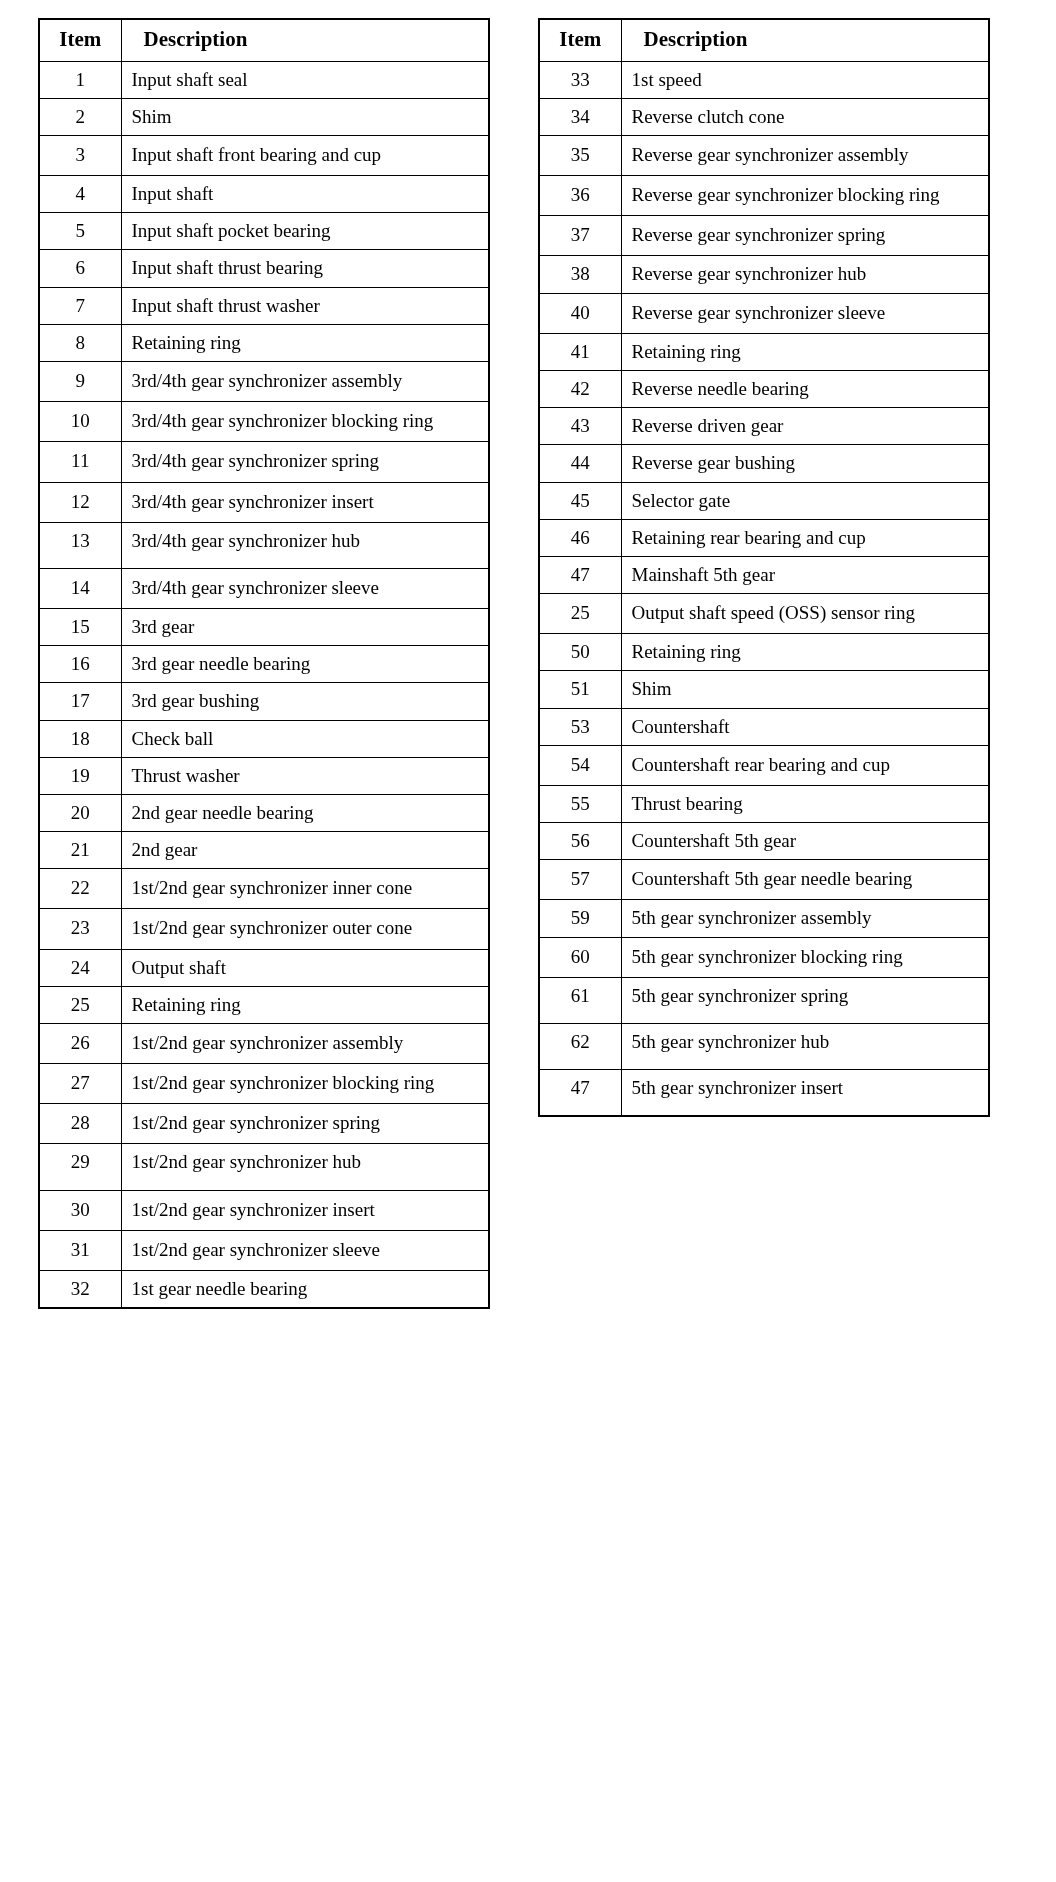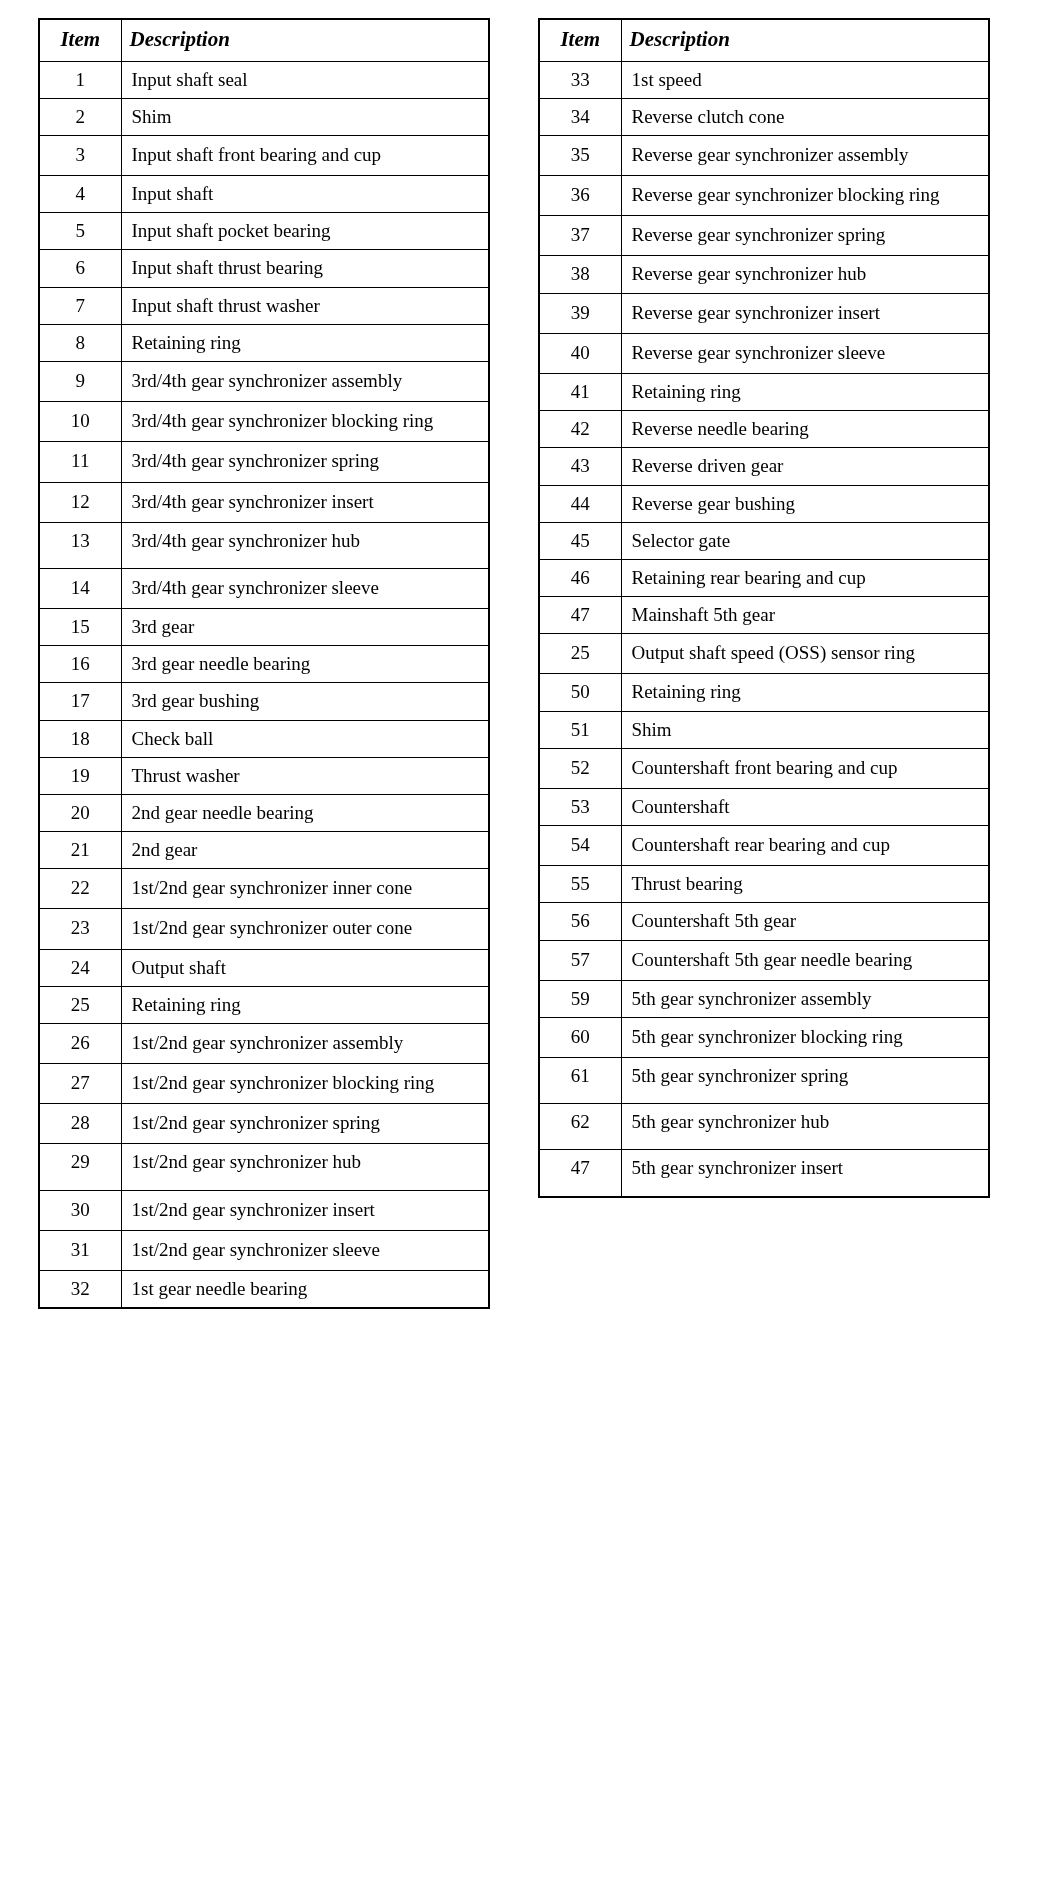--- a/index.html
+++ b/index.html
@@ -43,28 +43,27 @@
   table.parts td {
     border: 1.5px solid #000;
     vertical-align: top;
     font-size: 19px;
     line-height: 1.22;
   }
   table.parts thead th {
     font-weight: bold;
     font-size: 21px;
     padding: 7px 6px 8px 6px;
-    font-style: italic;
   }
   table.parts thead th.h-item {
     text-align: center;
   }
   table.parts thead th.h-desc {
     text-align: left;
-    padding-left: 8px;
+    padding-left: 22px;
   }
   table.parts td.item {
     text-align: center;
     padding: 6px 4px 7px 4px;
     white-space: nowrap;
   }
   table.parts td.desc {
     text-align: left;
     padding: 6px 6px 7px 10px;
   }
@@ -258,24 +257,20 @@
           </tr>
           <tr class="tall">
             <td class="item">37</td>
             <td class="desc">Reverse gear synchronizer spring</td>
           </tr>
           <tr>
             <td class="item">38</td>
             <td class="desc">Reverse gear synchronizer hub</td>
           </tr>
           <tr class="tall">
-            <td class="item">39</td>
-            <td class="desc">Reverse gear synchronizer insert</td>
-          </tr>
-          <tr class="tall">
             <td class="item">40</td>
             <td class="desc">Reverse gear synchronizer sleeve</td>
           </tr>
           <tr>
             <td class="item">41</td>
             <td class="desc">Retaining ring</td>
           </tr>
           <tr>
             <td class="item">42</td>
             <td class="desc">Reverse needle bearing</td>
@@ -304,24 +299,20 @@
             <td class="item">25</td>
             <td class="desc">Output shaft speed (OSS) sensor ring</td>
           </tr>
           <tr>
             <td class="item">50</td>
             <td class="desc">Retaining ring</td>
           </tr>
           <tr>
             <td class="item">51</td>
             <td class="desc">Shim</td>
-          </tr>
-          <tr class="tall">
-            <td class="item">52</td>
-            <td class="desc">Countershaft front bearing and cup</td>
           </tr>
           <tr>
             <td class="item">53</td>
             <td class="desc">Countershaft</td>
           </tr>
           <tr class="tall">
             <td class="item">54</td>
             <td class="desc">Countershaft rear bearing and cup</td>
           </tr>
           <tr>

